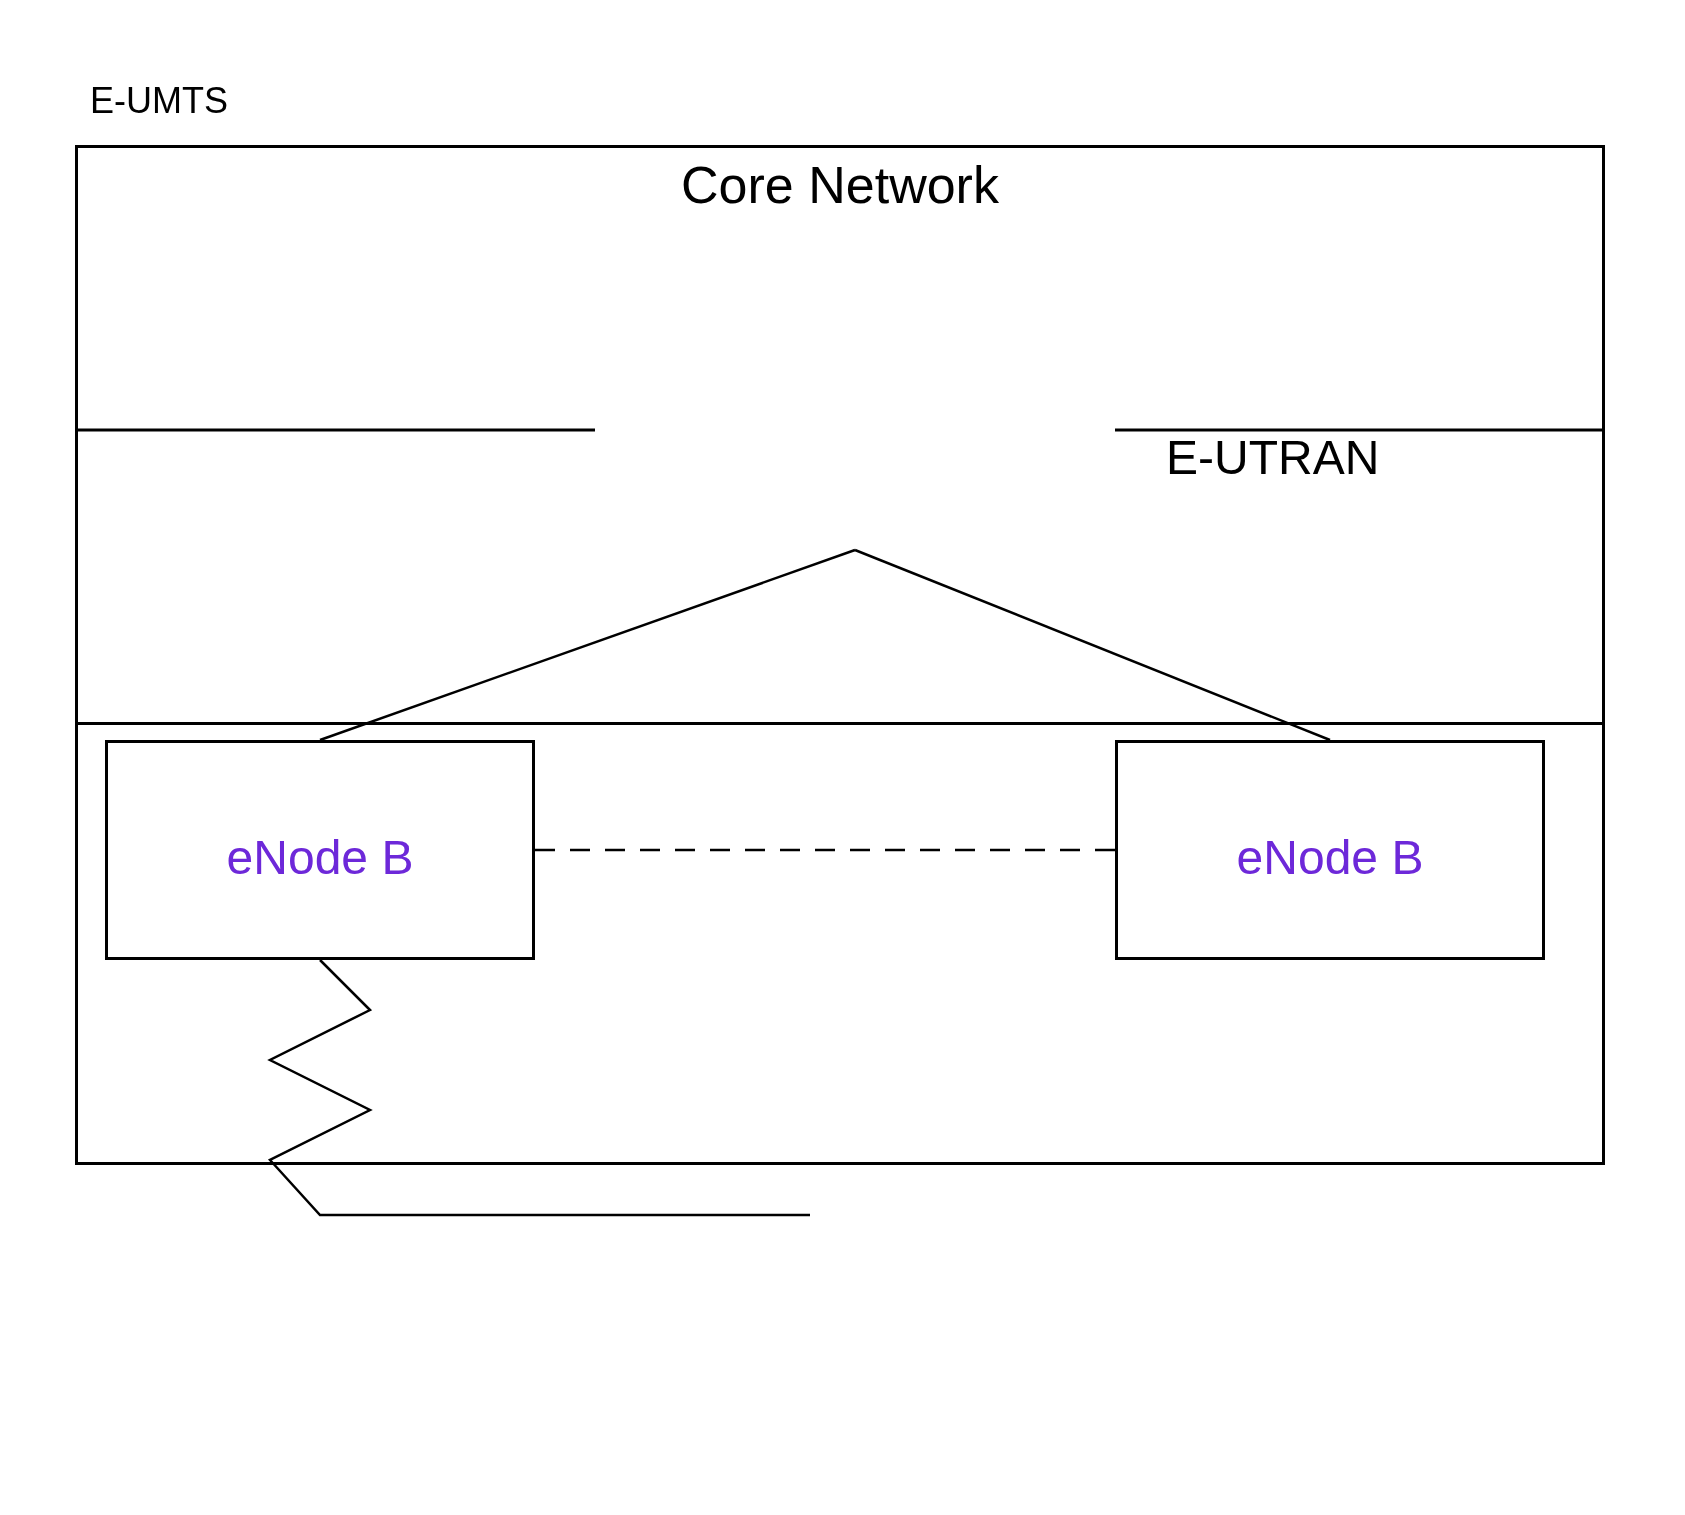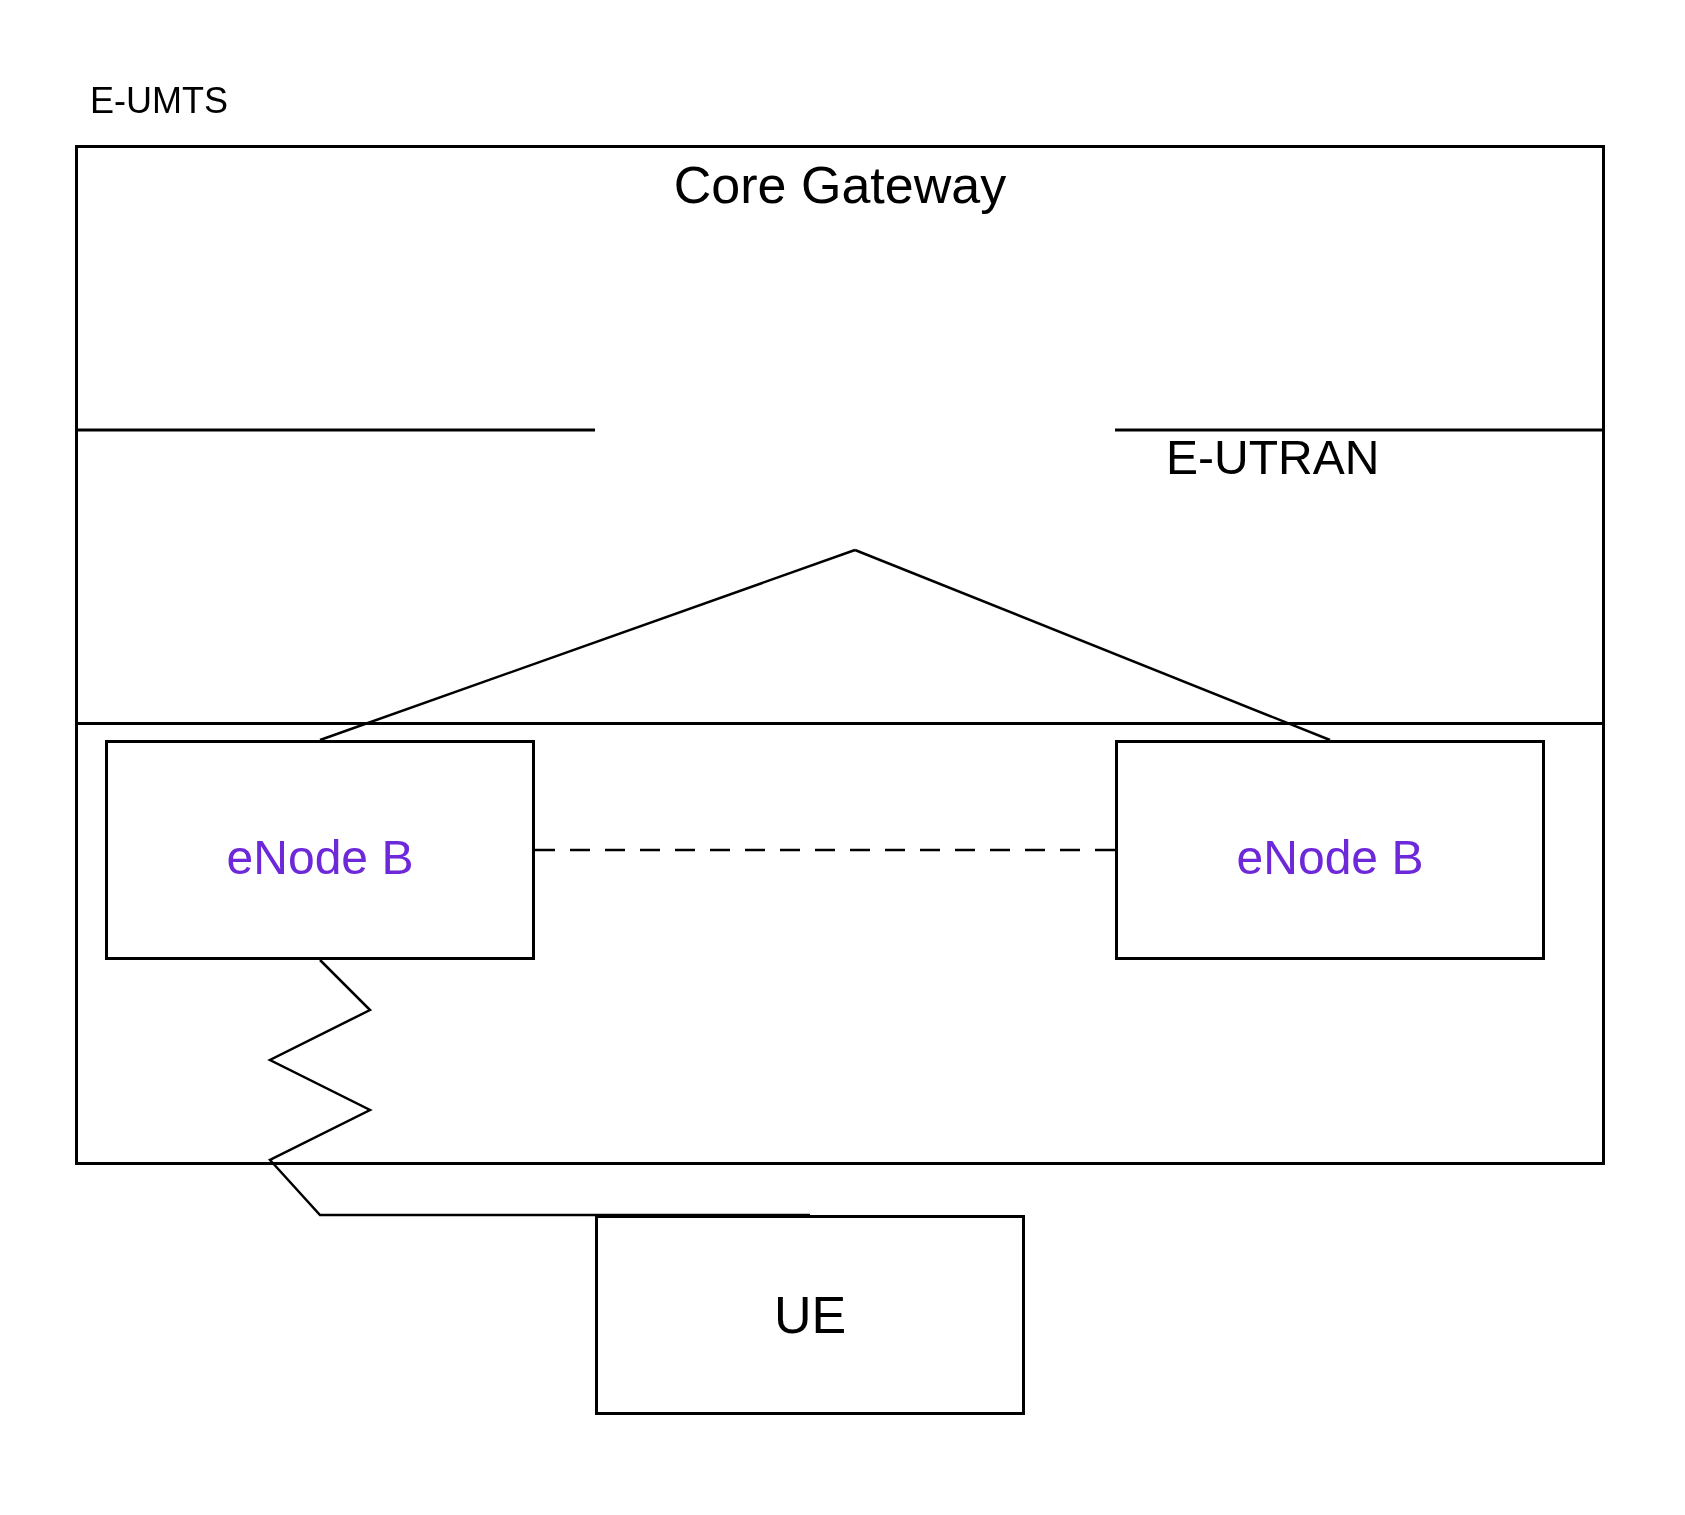--- a/index.html
+++ b/index.html
@@ -150,36 +150,33 @@
 <body>
 
 <div class="diagram-container">
 
   <div class="eumts-label">E-UMTS</div>
 
   <div class="eumts-box"></div>
 
   <div class="core-network-box"></div>
 
-  <div class="core-network-label">Core Gateway</div>
+  <div class="core-network-label">Core Network</div>
 
   <div class="eutran-label">E-UTRAN</div>
 
 
   <div class="enode-left-box">
     <div class="enode-text">eNode B</div>
   </div>
 
   <div class="enode-right-box">
     <div class="enode-text">eNode B</div>
   </div>
 
-  <div class="ue-box">
-    <div class="ue-text">UE</div>
-  </div>
 
   <svg class="lines-svg" xmlns="http://www.w3.org/2000/svg">
 
     <line x1="595" y1="430" x2="75" y2="430" stroke="#000" stroke-width="3"></line>
 
     <line x1="1115" y1="430" x2="1605" y2="430" stroke="#000" stroke-width="3"></line>
 
     <line x1="855" y1="550" x2="320" y2="740" stroke="#000" stroke-width="2.5"></line>
 
     <line x1="855" y1="550" x2="1330" y2="740" stroke="#000" stroke-width="2.5"></line>

